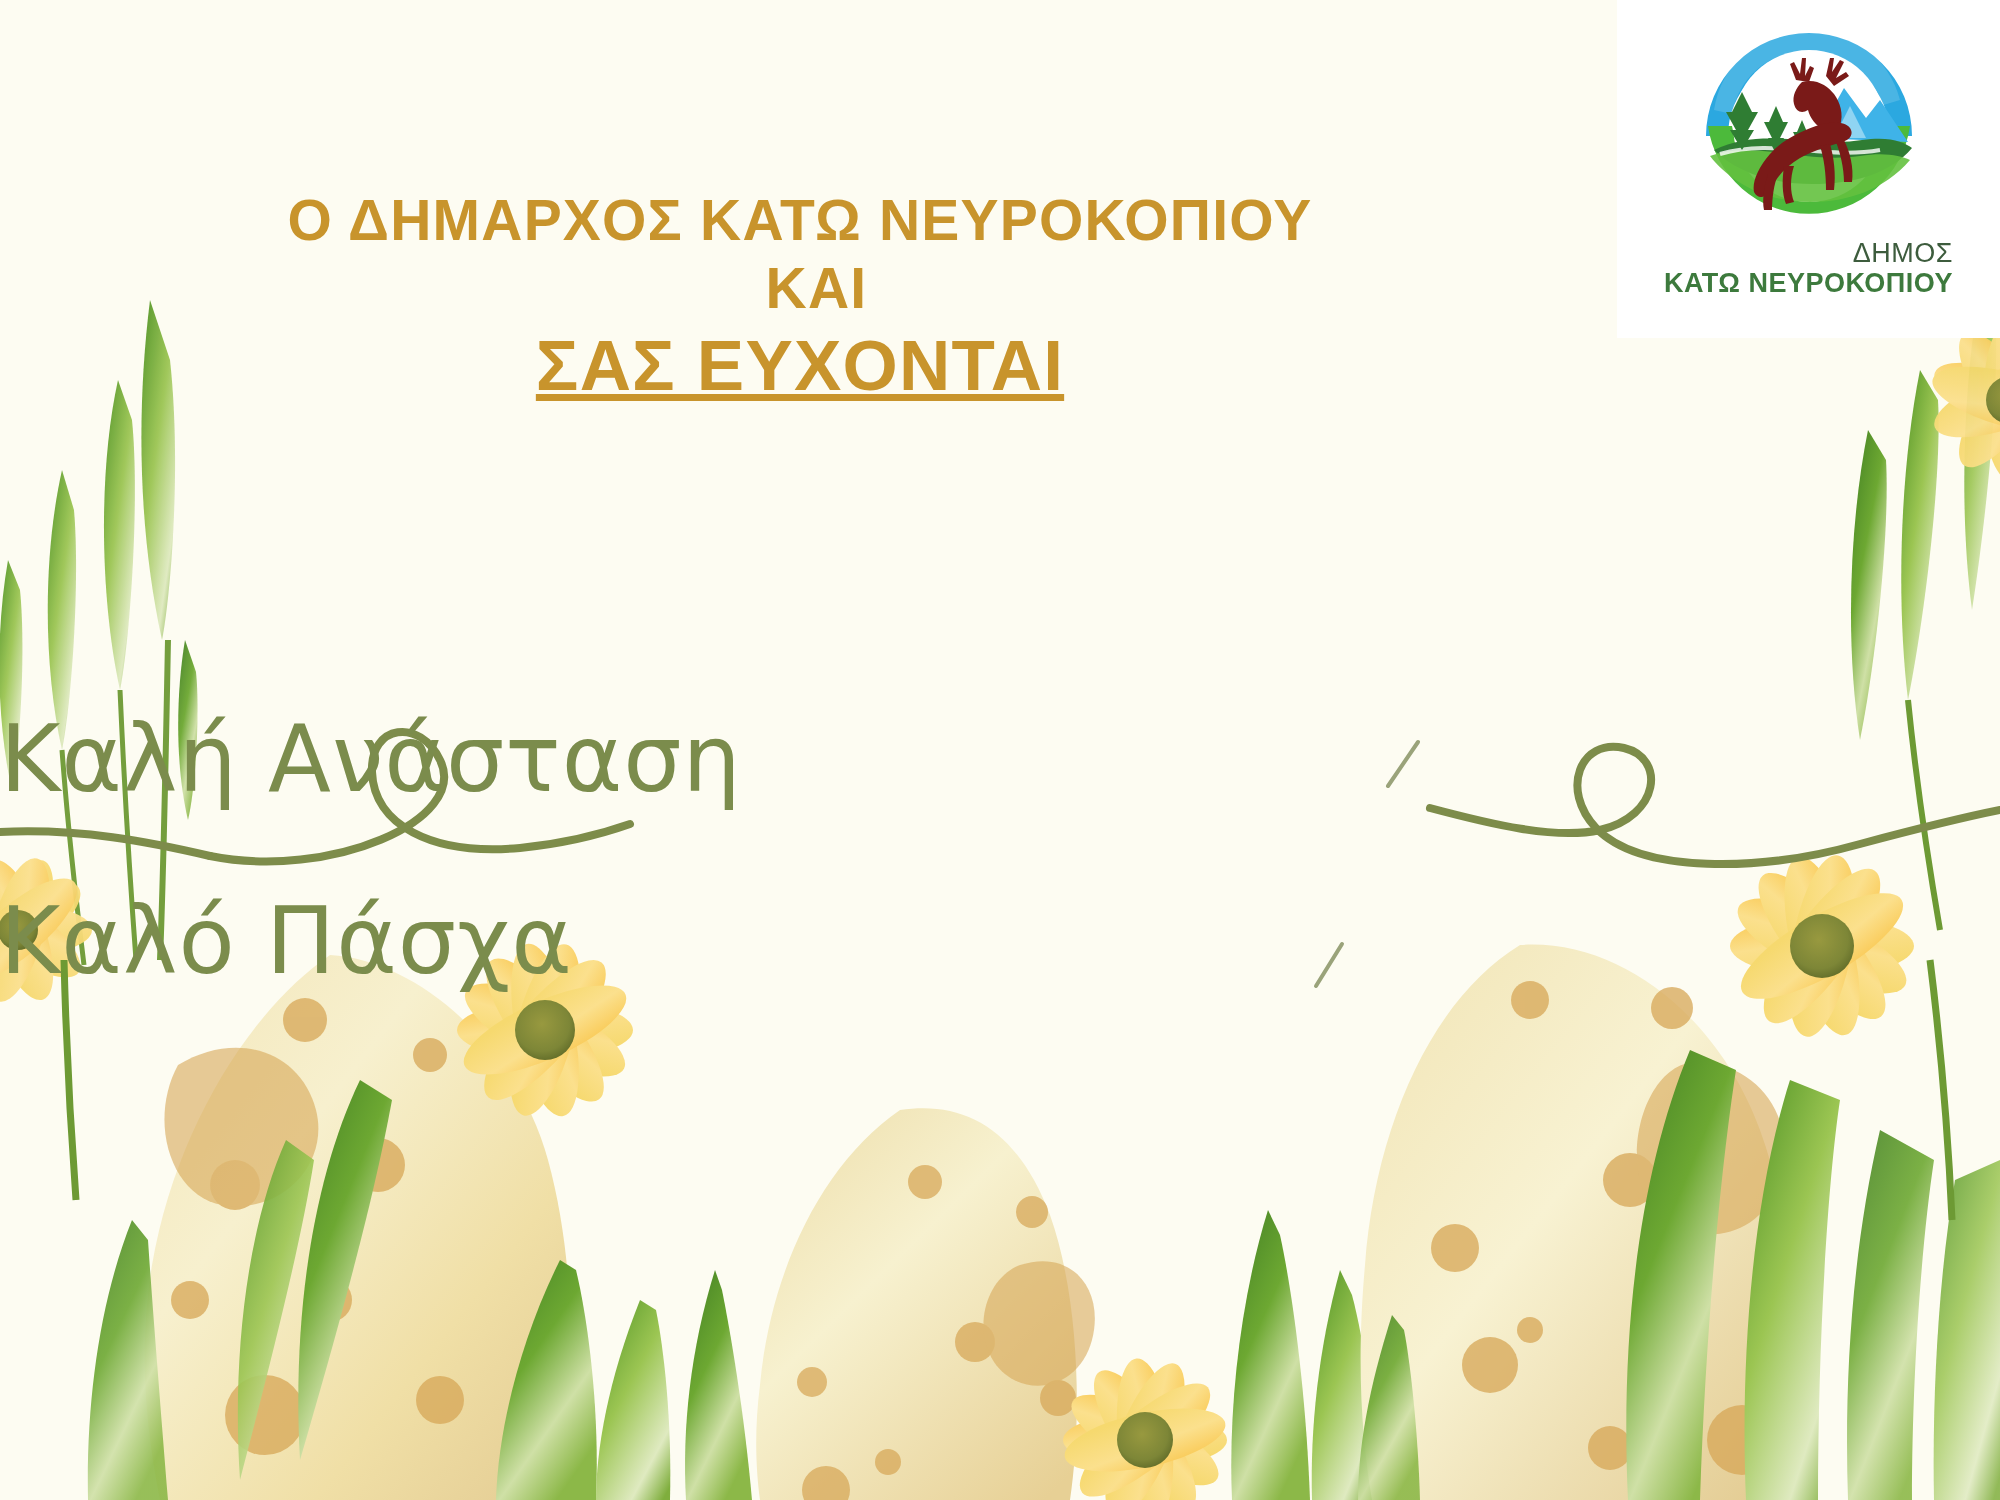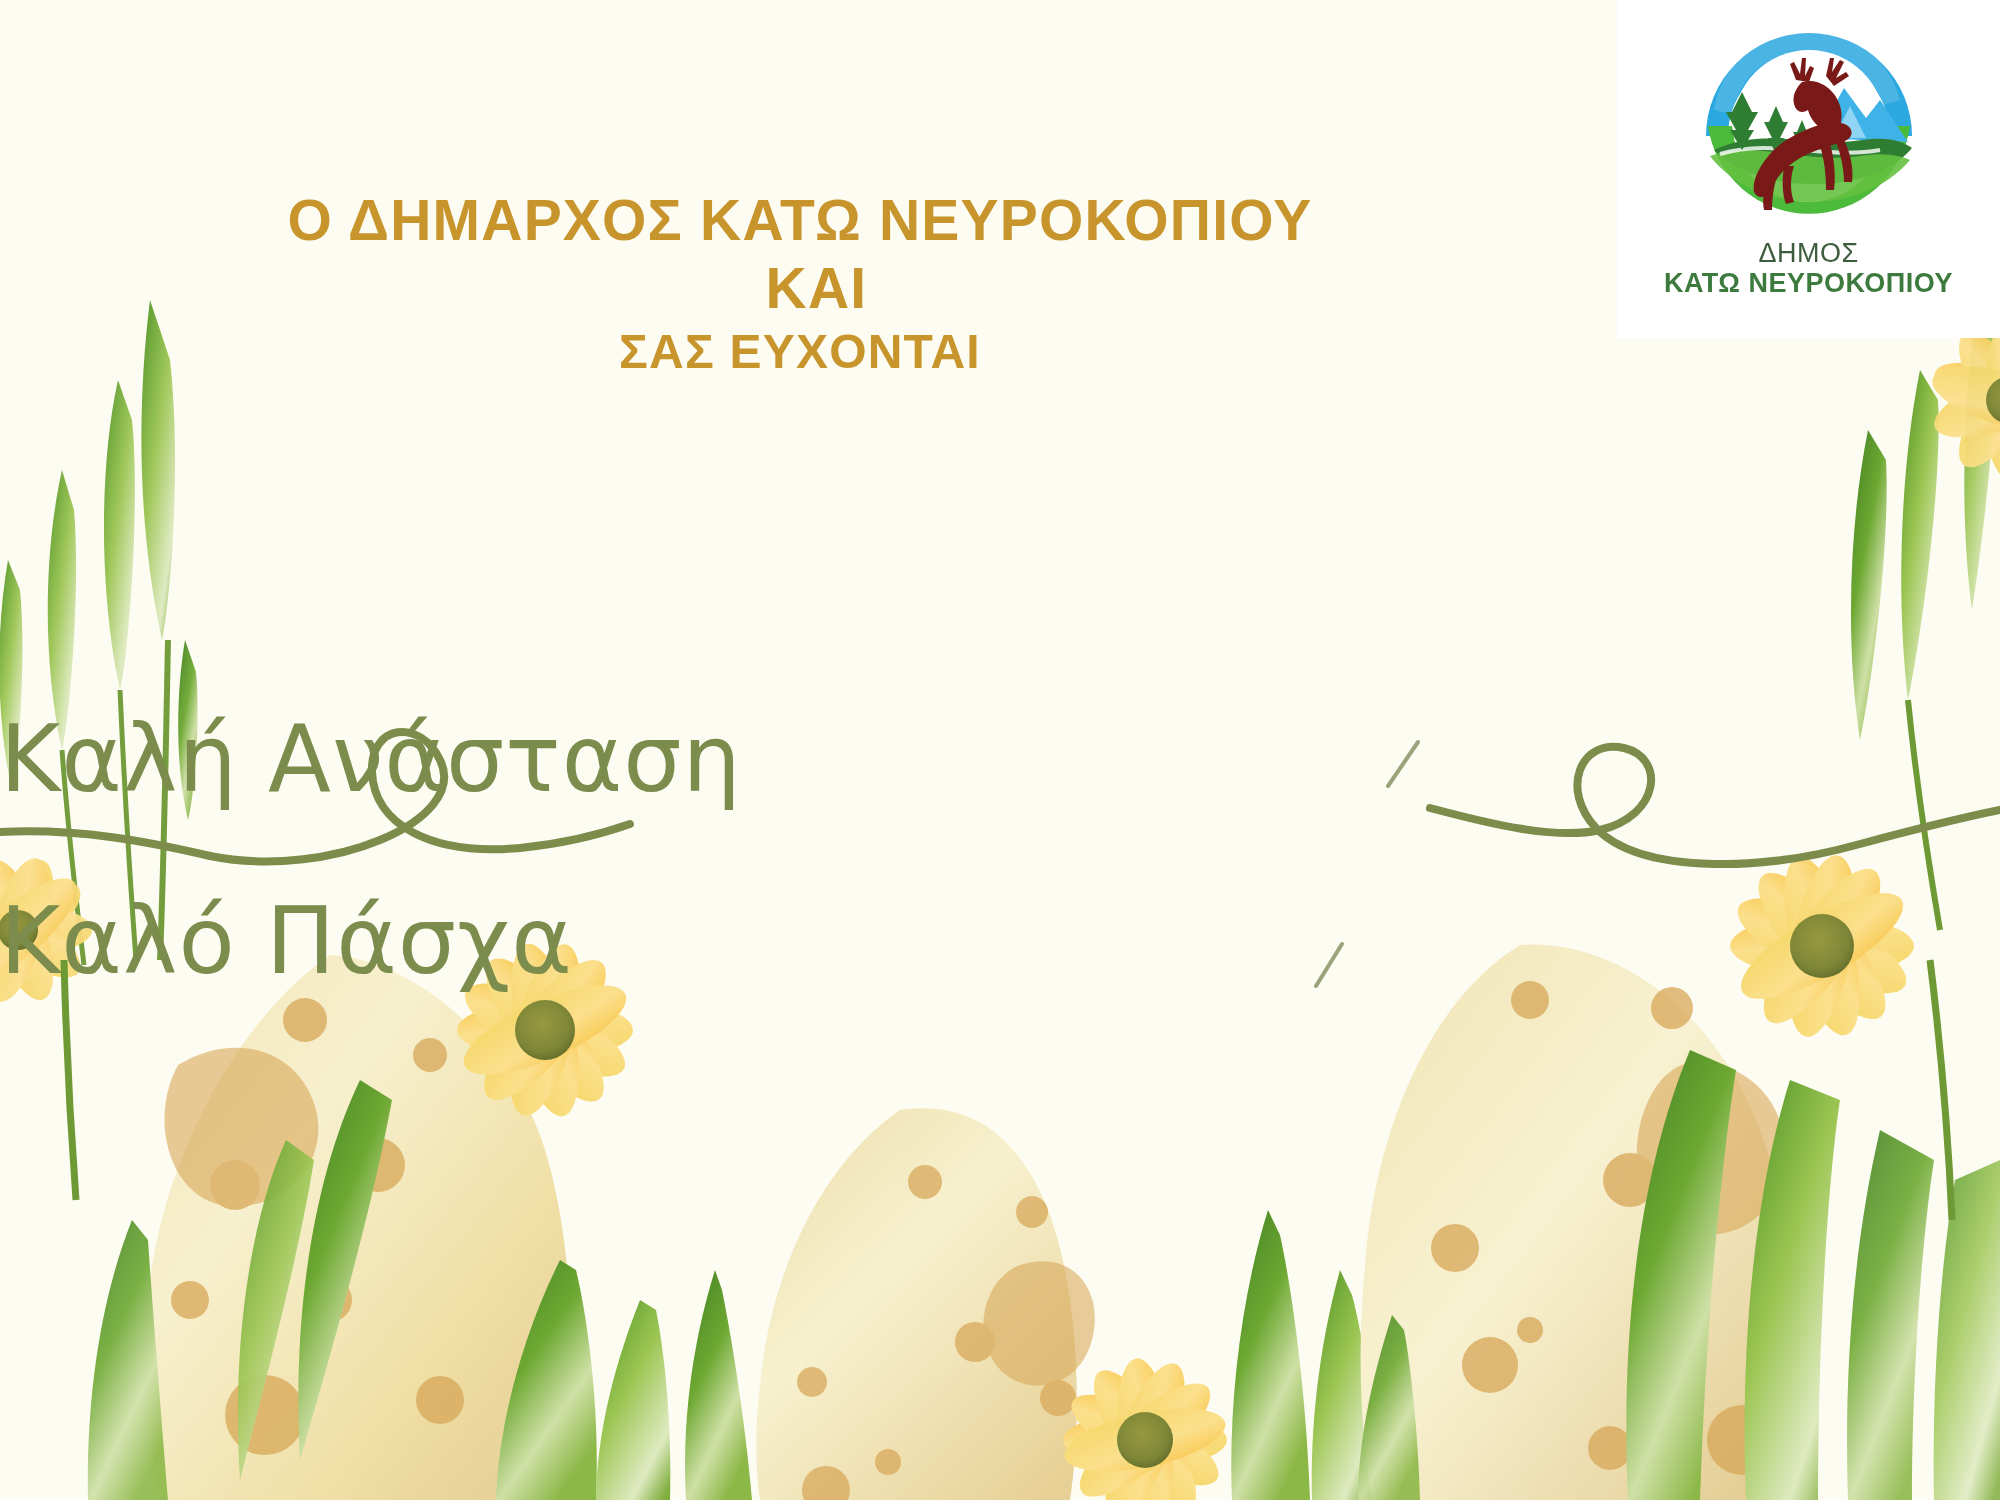--- a/index.html
+++ b/index.html
@@ -26,21 +26,21 @@
     left:1617px;top:0px;
     width:383px;height:338px;
     background:#ffffff;
     display:flex;flex-direction:column;
     align-items:center;justify-content:flex-start;
     box-sizing:border-box;
     padding-top:14px;
   }
   #logo-mark{width:250px;height:228px;display:block;}
   #logo-text{
-    text-align:center;
+    text-align:right;
     line-height:1.12;
     margin-top:-4px;
   }
   #logo-text .l1{
     font-size:27px;letter-spacing:.5px;
     color:#3d5c3d;font-weight:400;
   }
   #logo-text .l2{
     font-size:27px;letter-spacing:.5px;
     color:#3d7a3d;font-weight:700;
@@ -56,21 +56,21 @@
   #headline div{
     font-weight:700;
     font-size:56px;
     letter-spacing:1.2px;
     color:#c8942c;
     white-space:nowrap;
   }
   #headline .hl-1{font-size:57px;}
   #headline .hl-2{font-size:57px;margin-left:33px;}
   #headline .hl-3{font-size:57px;}
-  #headline .hl-4{font-size:48px;}
+  #headline .hl-4{font-size:71px;text-decoration:underline;}
 
   
   .wish{
     position:absolute;
     width:2000px;
     text-align:left;
     color:#7b8c4c;
     font-weight:400;
     font-family:"DejaVu Sans", sans-serif;
     white-space:nowrap;

